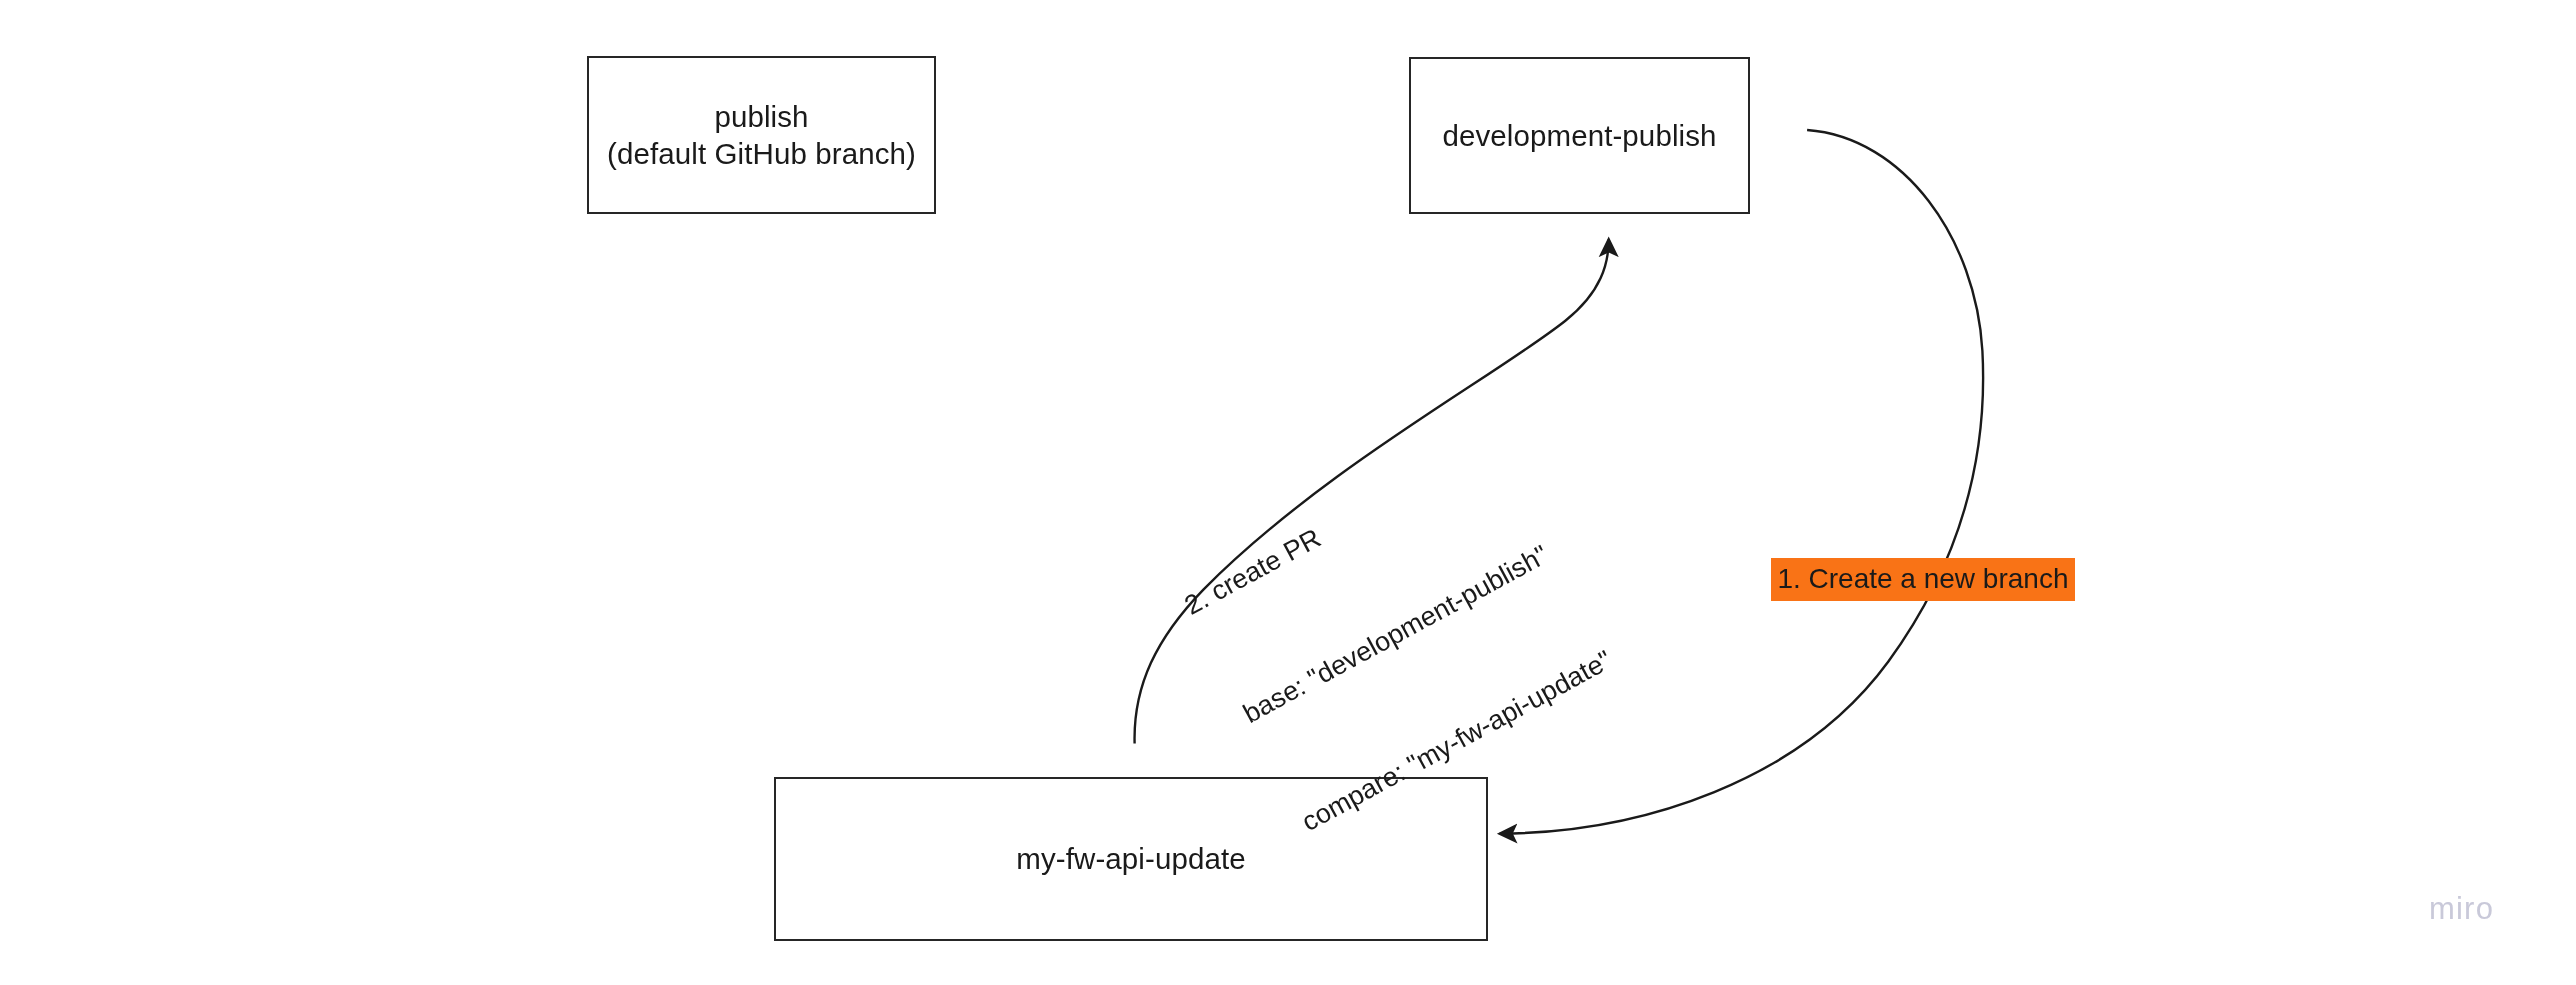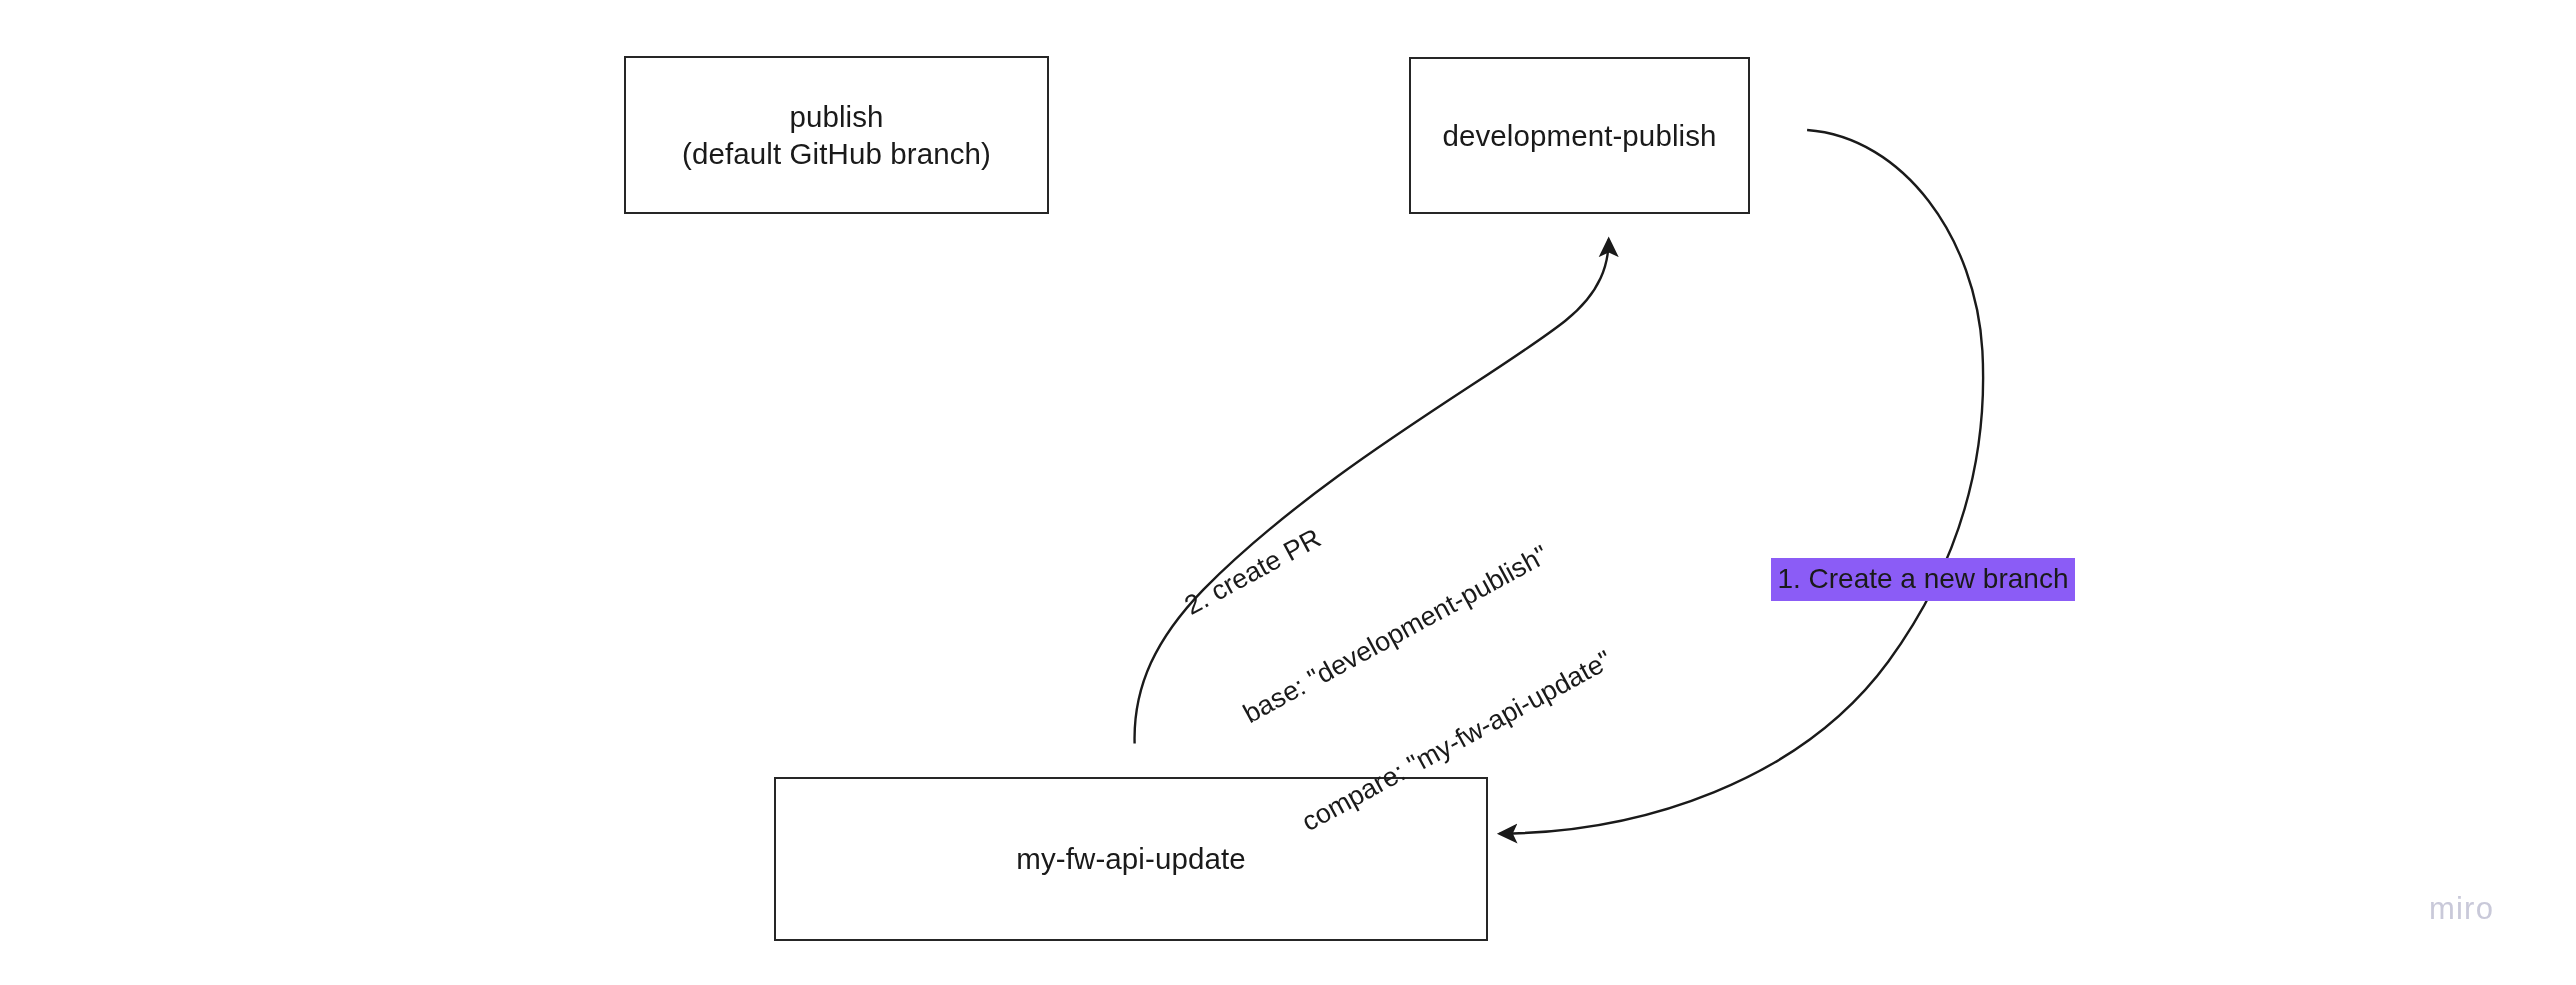--- a/index.html
+++ b/index.html
@@ -35,22 +35,22 @@
   }
   .node .node-label {
     font-size: 29.5px;
     line-height: 1.26;
     letter-spacing: 0.1px;
     white-space: pre-line;
     color: #1a1a1a;
   }
 
   #node-publish {
-    left: 624px;  top: 56px;
-    width: 425px; height: 158px;
+    left: 587px;  top: 56px;
+    width: 349px; height: 158px;
   }
   #node-development-publish {
     left: 1409px; top: 57px;
     width: 341px; height: 157px;
   }
   #node-my-fw-api-update {
     left: 774px;  top: 777px;
     width: 714px; height: 164px;
   }
 
@@ -75,21 +75,21 @@
     color: #1a1a1a;
     z-index: 4;
     white-space: pre;
   }
 
   #label-create-branch {
     left: 1771px;
     top: 558px;
     font-size: 28px;
     line-height: 1.3;
-    background: #8b5cf6;
+    background: #f97316;
     padding: 3.2px 6.4px;
   }
 
   #label-create-pr {
     left: 1138px;
     top: 518px;
     font-size: 27px;
     line-height: 1.52;
     transform: rotate(-28.5deg);
     transform-origin: 0 0;

